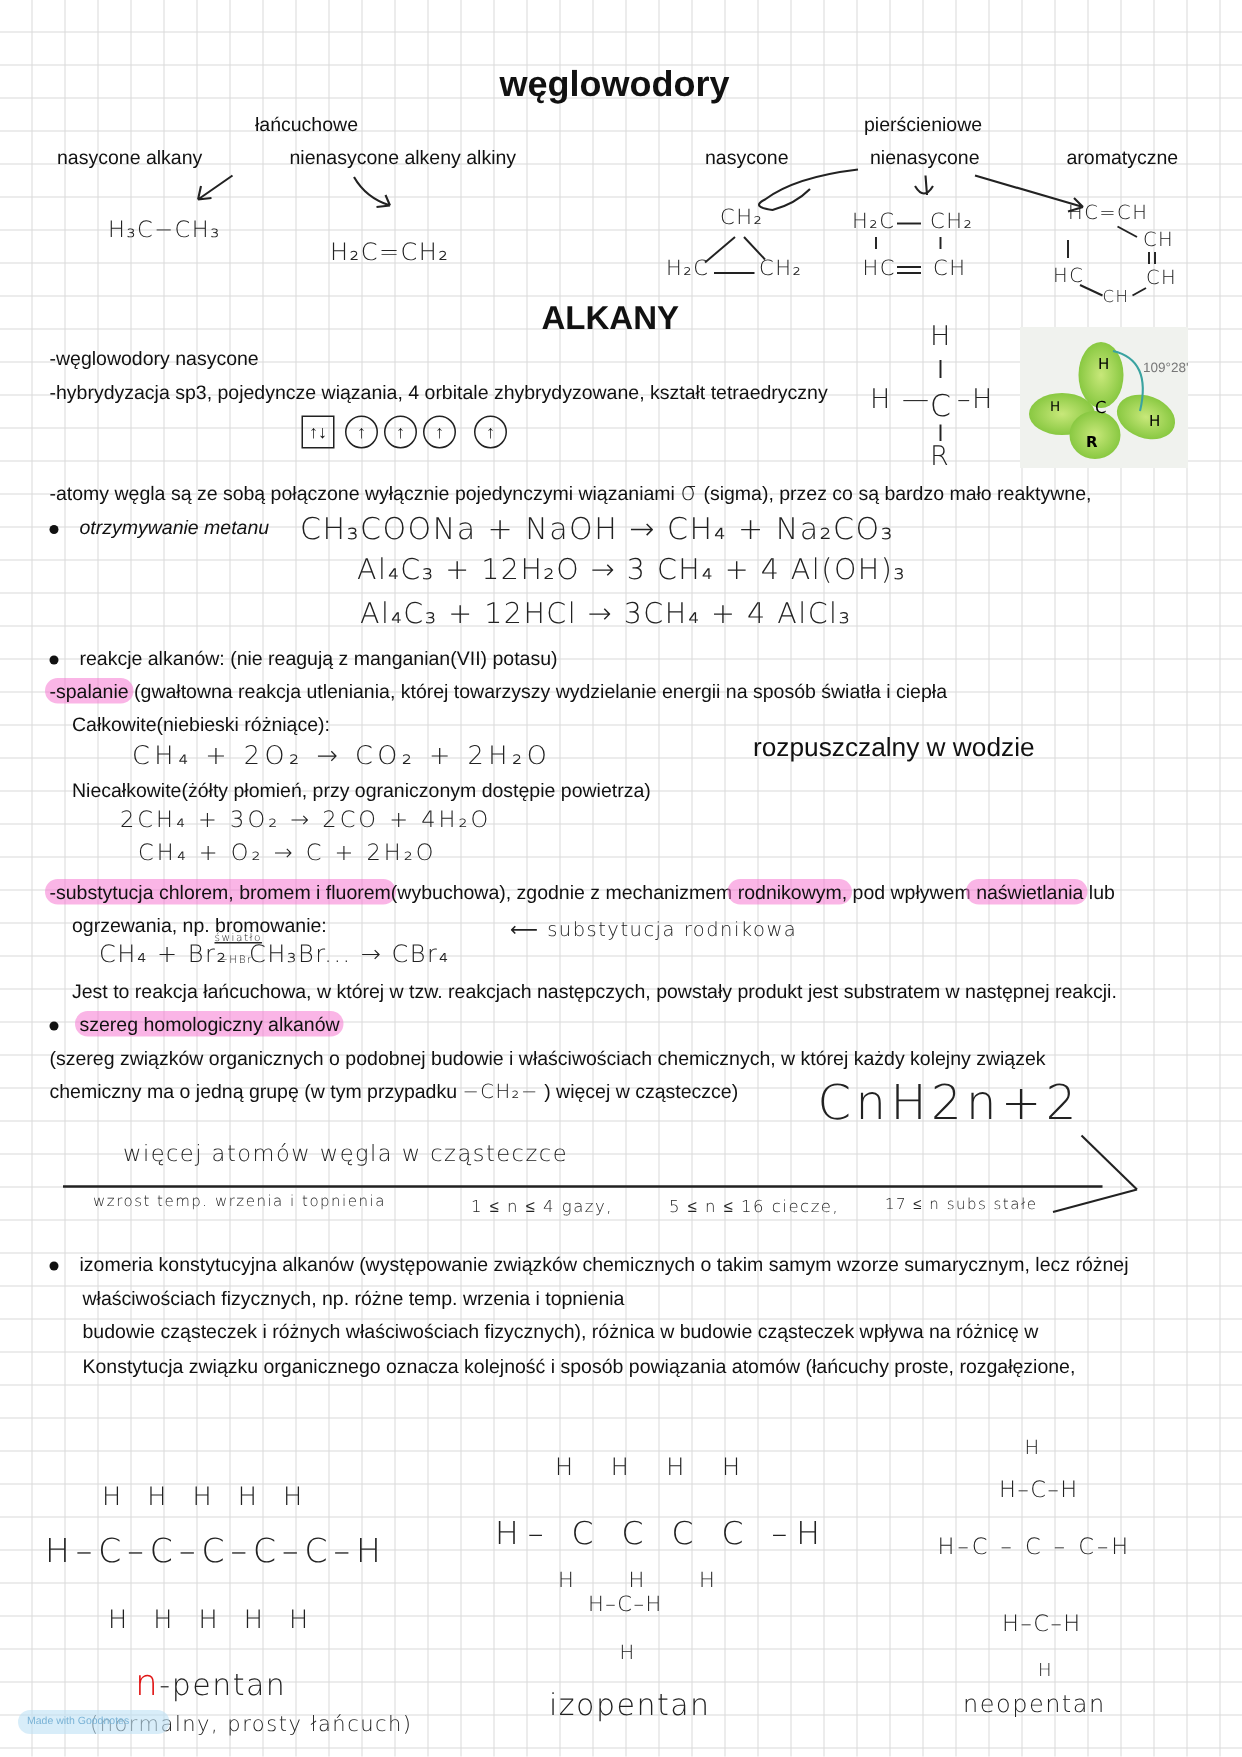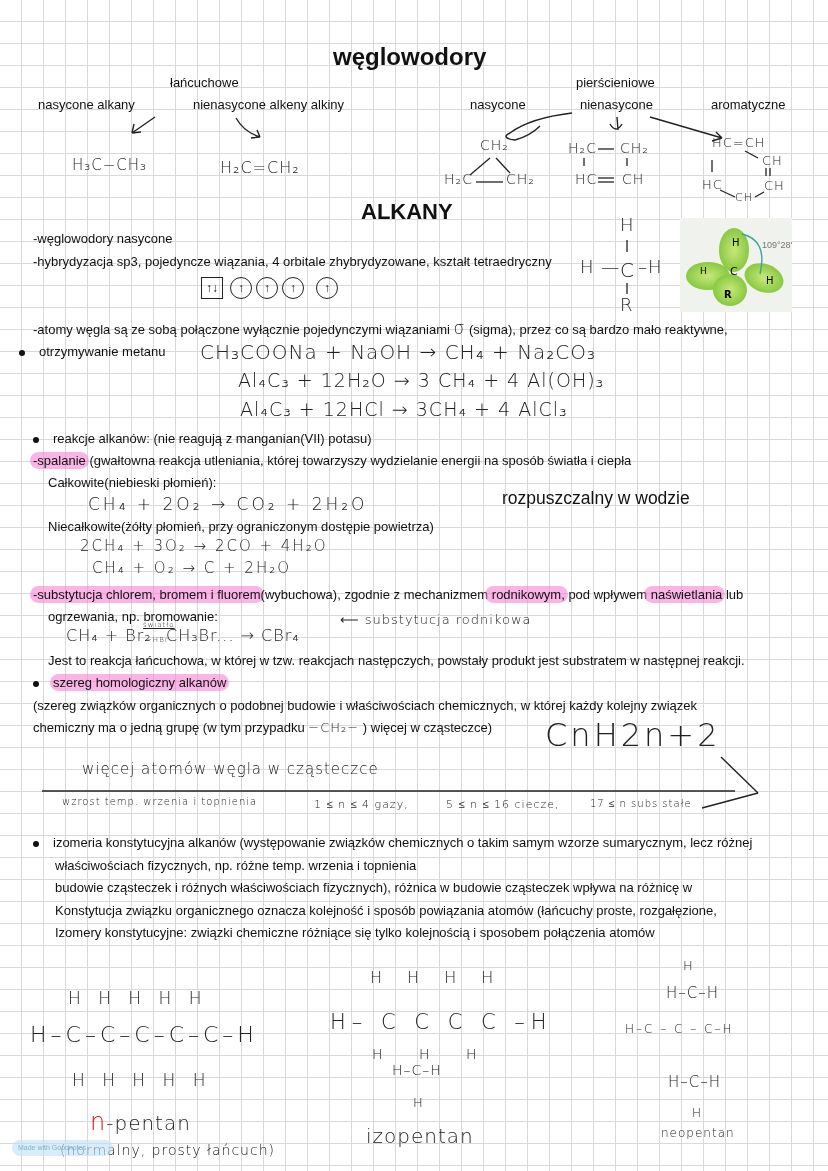--- a/index.html
+++ b/index.html
@@ -31,21 +31,21 @@
 
 <div class="abs title" style="left:333px;top:43px;">węglowodory</div>
 <div class="abs t" style="left:170px;top:75px;">łańcuchowe</div>
 <div class="abs t" style="left:38px;top:97px;">nasycone alkany</div>
 <div class="abs t" style="left:193px;top:97px;">nienasycone alkeny alkiny</div>
 <div class="abs t" style="left:576px;top:75px;">pierścieniowe</div>
 <div class="abs t" style="left:470px;top:97px;">nasycone</div>
 <div class="abs t" style="left:580px;top:97px;">nienasycone</div>
 <div class="abs t" style="left:711px;top:97px;">aromatyczne</div>
 
-<div class="abs hand" style="left:72px;top:144px;font-size:15px;margin-top:12px;">H₃C−CH₃</div>
+<div class="abs hand" style="left:72px;top:144px;font-size:15px;">H₃C−CH₃</div>
 <div class="abs hand" style="left:220px;top:158px;font-size:16px;">H₂C=CH₂</div>
 
 <div class="abs hand" style="left:480px;top:137px;font-size:14px;">CH₂</div>
 <div class="abs hand" style="left:444px;top:171px;font-size:14px;">H₂C</div>
 <div class="abs hand" style="left:506px;top:171px;font-size:14px;">CH₂</div>
 
 <div class="abs hand" style="left:568px;top:140px;font-size:14px;">H₂C</div>
 <div class="abs hand" style="left:620px;top:140px;font-size:14px;">CH₂</div>
 <div class="abs hand" style="left:575px;top:171px;font-size:14px;">HC</div>
 <div class="abs hand" style="left:622px;top:171px;font-size:14px;">CH</div>
@@ -93,28 +93,28 @@
   </svg>
   <div class="abs" style="left:82px;top:22px;font-size:9px;color:#777;">109°28'</div>
 </div>
 
 <div class="abs t" style="left:33px;top:320px;">
   <span>-atomy węgla są ze sobą połączone wyłącznie pojedynczymi wiązaniami</span>
   <span class="hand" style="font-size:17px;">σ</span>
   <span>(sigma), przez co są bardzo mało reaktywne,</span>
 </div>
 
-<div class="abs t" style="left:19px;top:344px;"><span class="bullet"></span><span>otrzymywanie metanu</span></div>
+<div class="abs t" style="left:33px;top:344px;font-style:italic;"><span class="bullet"></span><span>otrzymywanie metanu</span></div>
 <div class="abs hand" style="left:200px;top:340px;font-size:20px;">CH₃COONa + NaOH → CH₄ + Na₂CO₃</div>
 <div class="abs hand" style="left:238px;top:369px;font-size:19px;">Al₄C₃ + 12H₂O → 3 CH₄ + 4 Al(OH)₃</div>
 <div class="abs hand" style="left:240px;top:398px;font-size:19px;">Al₄C₃ + 12HCl → 3CH₄ + 4 AlCl₃</div>
 
 <div class="abs t" style="left:33px;top:431px;"><span class="bullet"></span><span>reakcje alkanów:  (nie reagują z manganian(VII) potasu)</span></div>
 <div class="abs t" style="left:33px;top:453px;"><span class="hl">-spalanie</span><span> (gwałtowna reakcja utleniania, której towarzyszy wydzielanie energii na sposób światła i ciepła</span></div>
-<div class="abs t" style="left:48px;top:475px;">Całkowite(niebieski płomień):</div>
+<div class="abs t" style="left:48px;top:475px;">Całkowite(niebieski różniące):</div>
 <div class="abs hand" style="left:88px;top:494px;font-size:17px;letter-spacing:3px;">CH₄ + 2O₂ → CO₂ + 2H₂O</div>
 <div class="abs t" style="left:48px;top:519px;">Niecałkowite(żółty płomień, przy ograniczonym dostępie powietrza)</div>
 <div class="abs hand" style="left:80px;top:537px;font-size:15px;letter-spacing:2px;">2CH₄ + 3O₂ → 2CO + 4H₂O</div>
 <div class="abs hand" style="left:92px;top:559px;font-size:15px;letter-spacing:2px;">CH₄ + O₂ → C + 2H₂O</div>
 
 <div class="abs big" style="left:502px;top:486px;">
   <div>rozpuszczalny w wodzie</div>
 </div>
 
 <div class="abs t" style="left:33px;top:587px;">
@@ -169,36 +169,35 @@
 <div class="abs hand" style="left:62px;top:796px;font-size:10px;">wzrost temp. wrzenia i topnienia</div>
 <div class="abs hand" style="left:314px;top:798px;font-size:11px;">1 ≤ n ≤ 4 gazy,</div>
 <div class="abs hand" style="left:446px;top:798px;font-size:11px;">5 ≤ n ≤ 16 ciecze,</div>
 <div class="abs hand" style="left:590px;top:798px;font-size:10px;">17 ≤ n subs stałe</div>
 
 <div class="abs t" style="left:33px;top:832px;line-height:22.6px;">
   <div><span class="bullet"></span><span>izomeria konstytucyjna alkanów (występowanie związków chemicznych o takim samym wzorze sumarycznym, lecz różnej</span></div>
   <div style="padding-left:22px;">właściwościach fizycznych, np. różne temp. wrzenia i topnienia</div>
   <div style="padding-left:22px;">budowie cząsteczek i różnych właściwościach fizycznych), różnica w budowie cząsteczek wpływa na różnicę w</div>
   <div style="padding-left:22px;">Konstytucja związku organicznego oznacza kolejność i sposób powiązania atomów (łańcuchy proste, rozgałęzione,</div>
-  <div style="padding-left:22px;">Izomery konstytucyjne: związki chemiczne różniące się tylko kolejnością i sposobem połączenia atomów</div>
 </div>
 
 <div class="abs hand" style="left:68px;top:988px;font-size:17px;letter-spacing:6px;">H   H   H   H    H</div>
 <div class="abs hand" style="left:30px;top:1022px;font-size:22px;letter-spacing:4px;">H–C–C–C–C–C–H</div>
 <div class="abs hand" style="left:72px;top:1070px;font-size:17px;letter-spacing:6px;">H   H   H   H    H</div>
 <div class="abs hand" style="left:90px;top:1108px;font-size:20px;"><span style="color:#e01515;font-size:24px;">n</span><span>-pentan</span></div>
 <div class="abs hand" style="left:60px;top:1142px;font-size:14px;">(normalny, prosty łańcuch)</div>
 
 <div class="abs hand" style="left:370px;top:968px;font-size:16px;letter-spacing:10px;">H    H   H   H</div>
 <div class="abs hand" style="left:330px;top:1010px;font-size:21px;letter-spacing:6px;">H– C   C   C   C –H</div>
 <div class="abs hand" style="left:372px;top:1046px;font-size:14px;letter-spacing:16px;">H     H     H</div>
 <div class="abs hand" style="left:392px;top:1062px;font-size:14px;">H–C–H</div>
 <div class="abs hand" style="left:413px;top:1095px;font-size:13px;">H</div>
 <div class="abs hand" style="left:366px;top:1124px;font-size:20px;">izopentan</div>
 
 <div class="abs hand" style="left:683px;top:958px;font-size:13px;">H</div>
 <div class="abs hand" style="left:666px;top:984px;font-size:15px;">H–C–H</div>
-<div class="abs hand" style="left:625px;top:1022px;font-size:12px;letter-spacing:2px;">H–C – C – C–H</div>
+<div class="abs hand" style="left:625px;top:1022px;font-size:15px;letter-spacing:2px;">H–C – C – C–H</div>
 <div class="abs hand" style="left:668px;top:1073px;font-size:15px;">H–C–H</div>
 <div class="abs hand" style="left:692px;top:1106px;font-size:12px;">H</div>
-<div class="abs hand" style="left:661px;top:1126px;font-size:12px;">neopentan</div>
+<div class="abs hand" style="left:642px;top:1126px;font-size:16px;">neopentan</div>
 
 <div class="made">Made with Goodnotes</div>
 
 </body></html>

